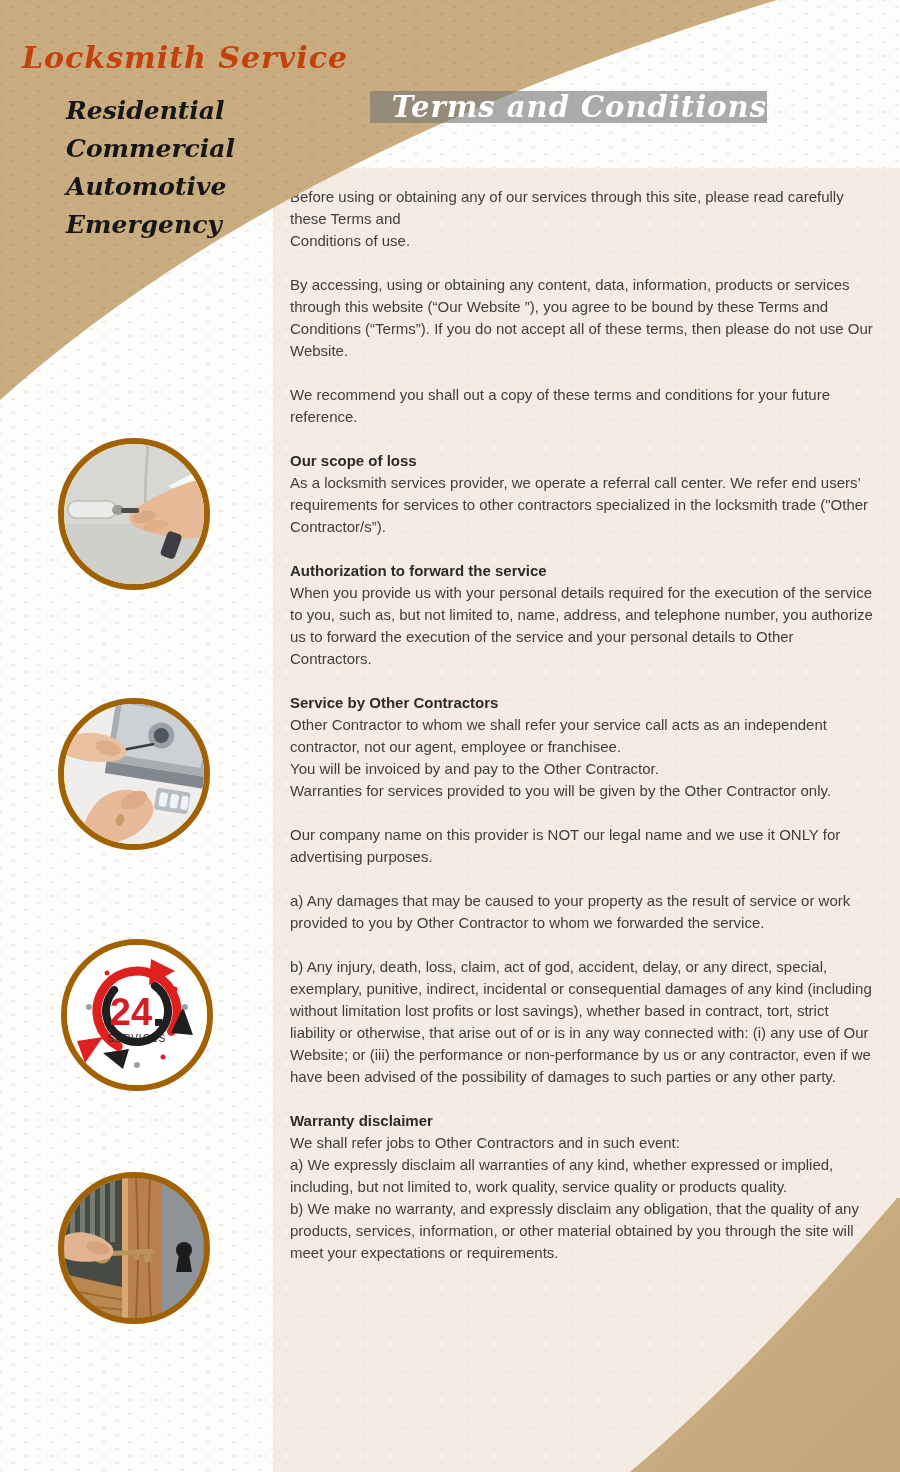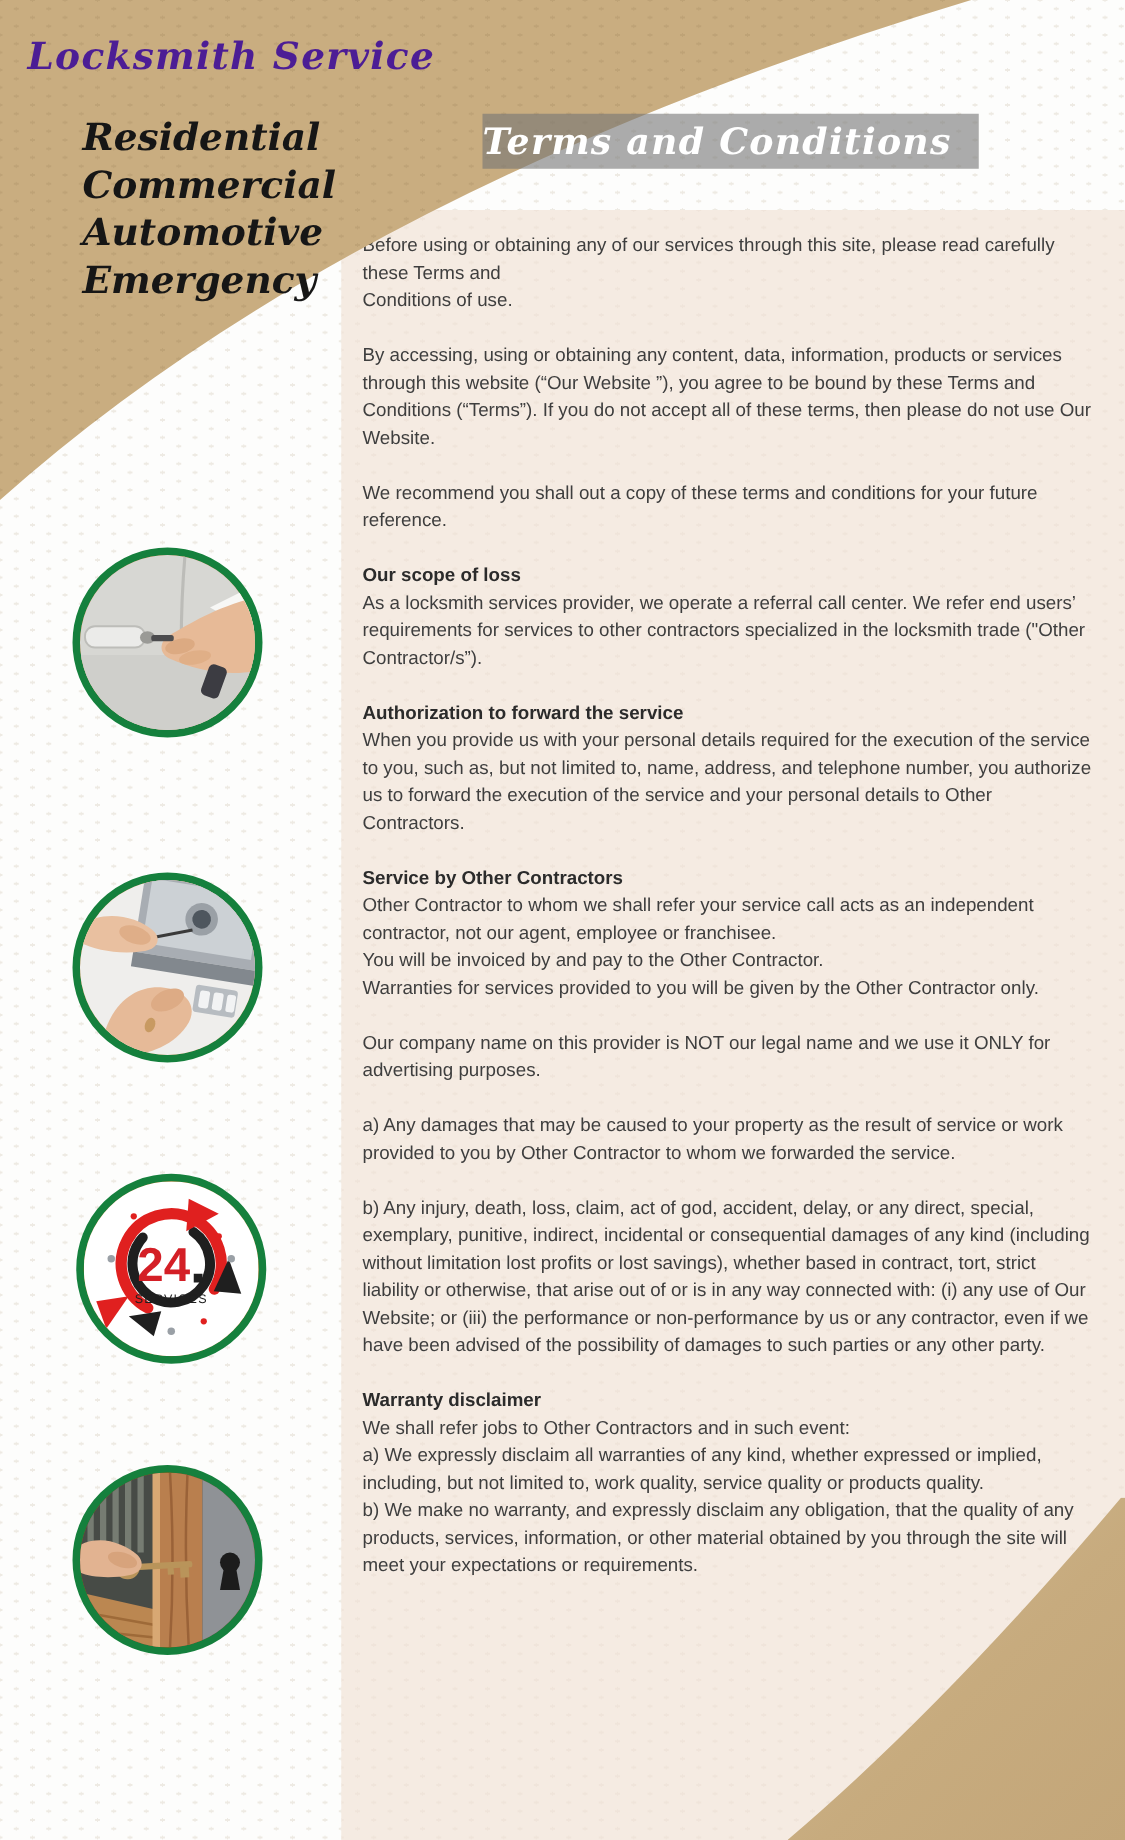--- a/index.html
+++ b/index.html
@@ -55,47 +55,47 @@
     color:#3e3e3e;
     font-size:15px;line-height:22px;
   }
   .section{margin-bottom:22px;}
   .section .h{font-weight:bold;color:#2b2b2b;}
   .section .b{white-space:pre-line;}
 
   
   .brand{position:absolute;left:0;top:0;z-index:4;}
   .brand-title{
-    position:absolute;left:22px;top:28px;width:400px;
+    position:absolute;left:22px;top:40px;width:400px;
     font-family:"DejaVu Serif",serif;font-style:italic;font-weight:bold;
-    font-size:30px;color:#4c1d95;letter-spacing:1px;white-space:nowrap;
+    font-size:30px;color:#c2410c;letter-spacing:1px;white-space:nowrap;
   }
   .services{position:absolute;left:66px;top:92px;margin:0;padding:0;list-style:none;}
   .services li{
     font-family:"DejaVu Serif",serif;font-style:italic;font-weight:bold;
-    font-size:30px;line-height:38px;color:#161616;white-space:nowrap;
+    font-size:25px;line-height:38px;color:#161616;white-space:nowrap;
   }
 
   
   .title-band{
-    position:absolute;left:386px;top:91px;width:397px;height:44px;
+    position:absolute;left:370px;top:91px;width:397px;height:32px;
     background:rgba(117,117,117,.6);
-    display:flex;align-items:center;justify-content:flex-start;
+    display:flex;align-items:center;justify-content:flex-end;
     z-index:4;
   }
   .title-band span{
     font-family:"DejaVu Serif",serif;font-style:italic;font-weight:bold;
     font-size:29px;color:#ffffff;letter-spacing:1px;white-space:nowrap;
   }
 
   
   .photo{
     position:absolute;width:140px;height:140px;
-    border:6px solid #15803d;border-radius:50%;
-    overflow:hidden;background:#a16207;z-index:4;
+    border:6px solid #a16207;border-radius:50%;
+    overflow:hidden;background:#fde047;z-index:4;
   }
   .photo svg{display:block;}
   .p1{left:58px;top:438px;}
   .p2{left:58px;top:698px;}
   .p3{left:61px;top:939px;}
   .p4{left:58px;top:1172px;}
 </style>
 </head>
 <body>
 

